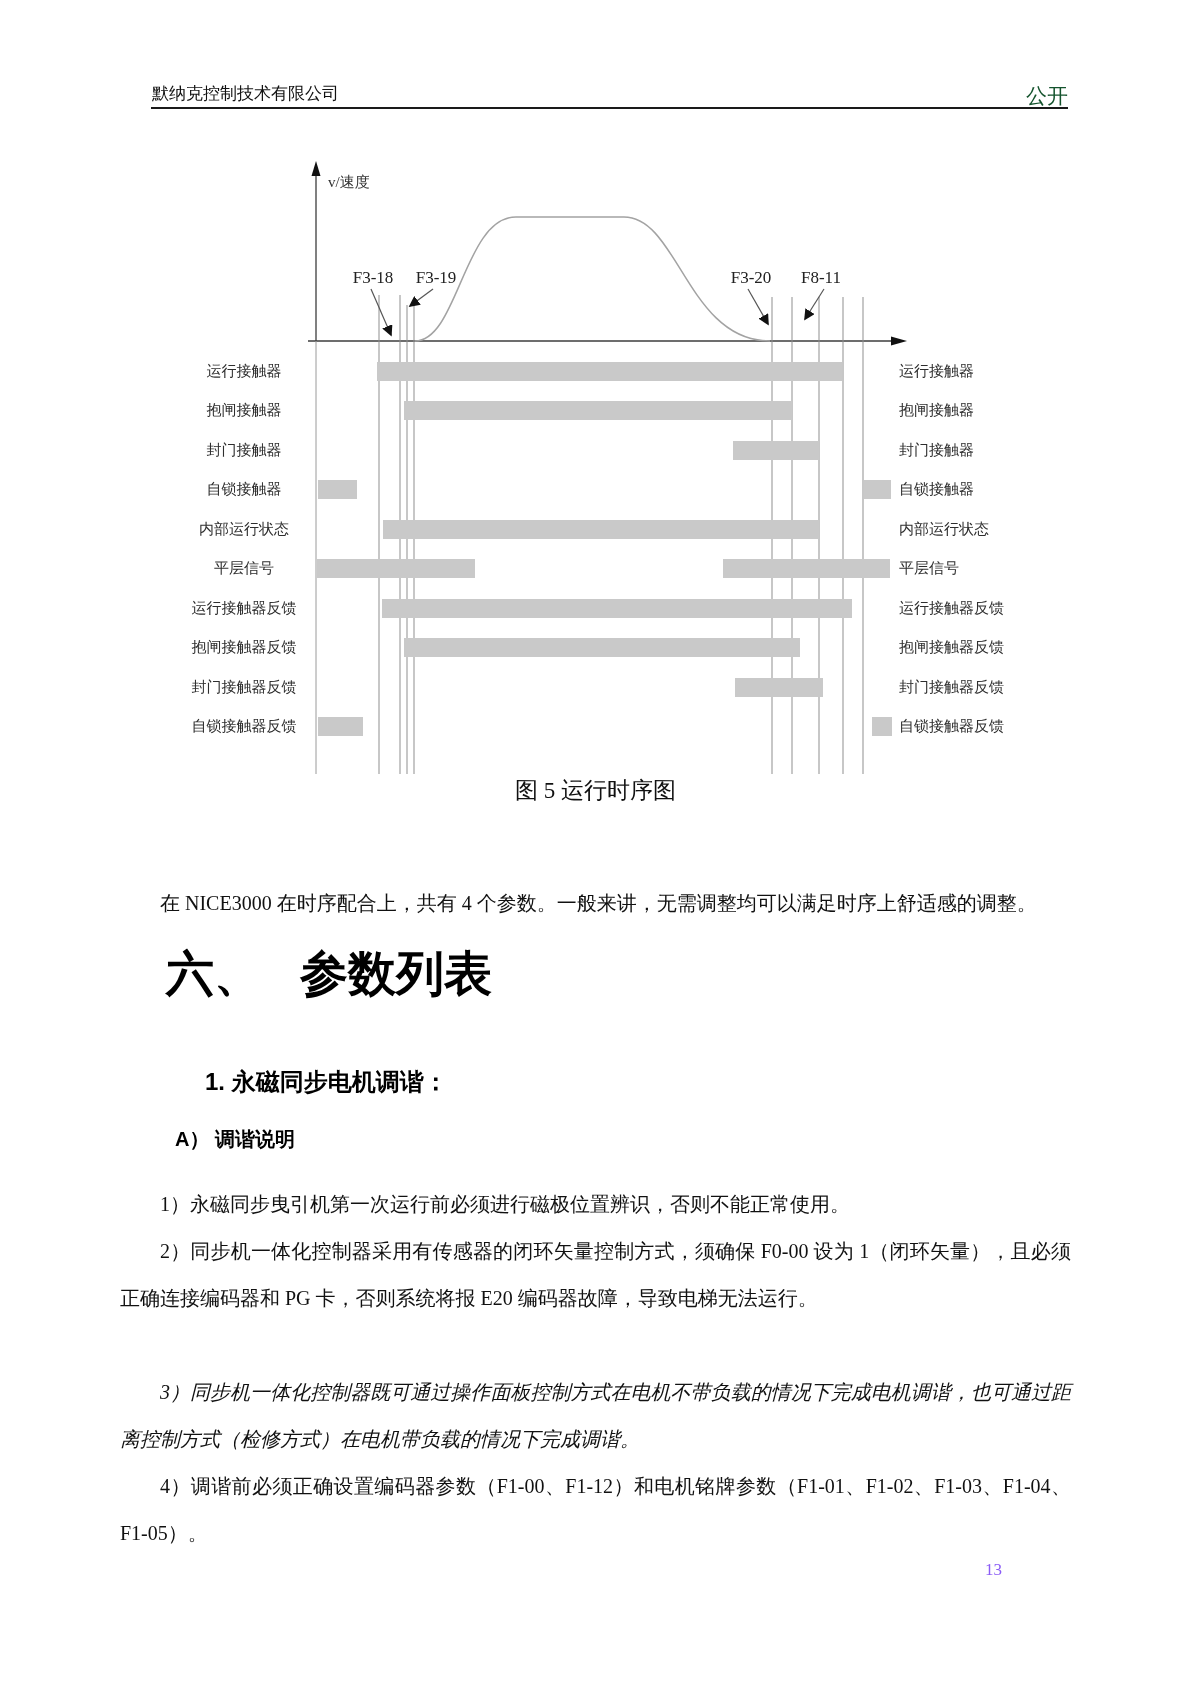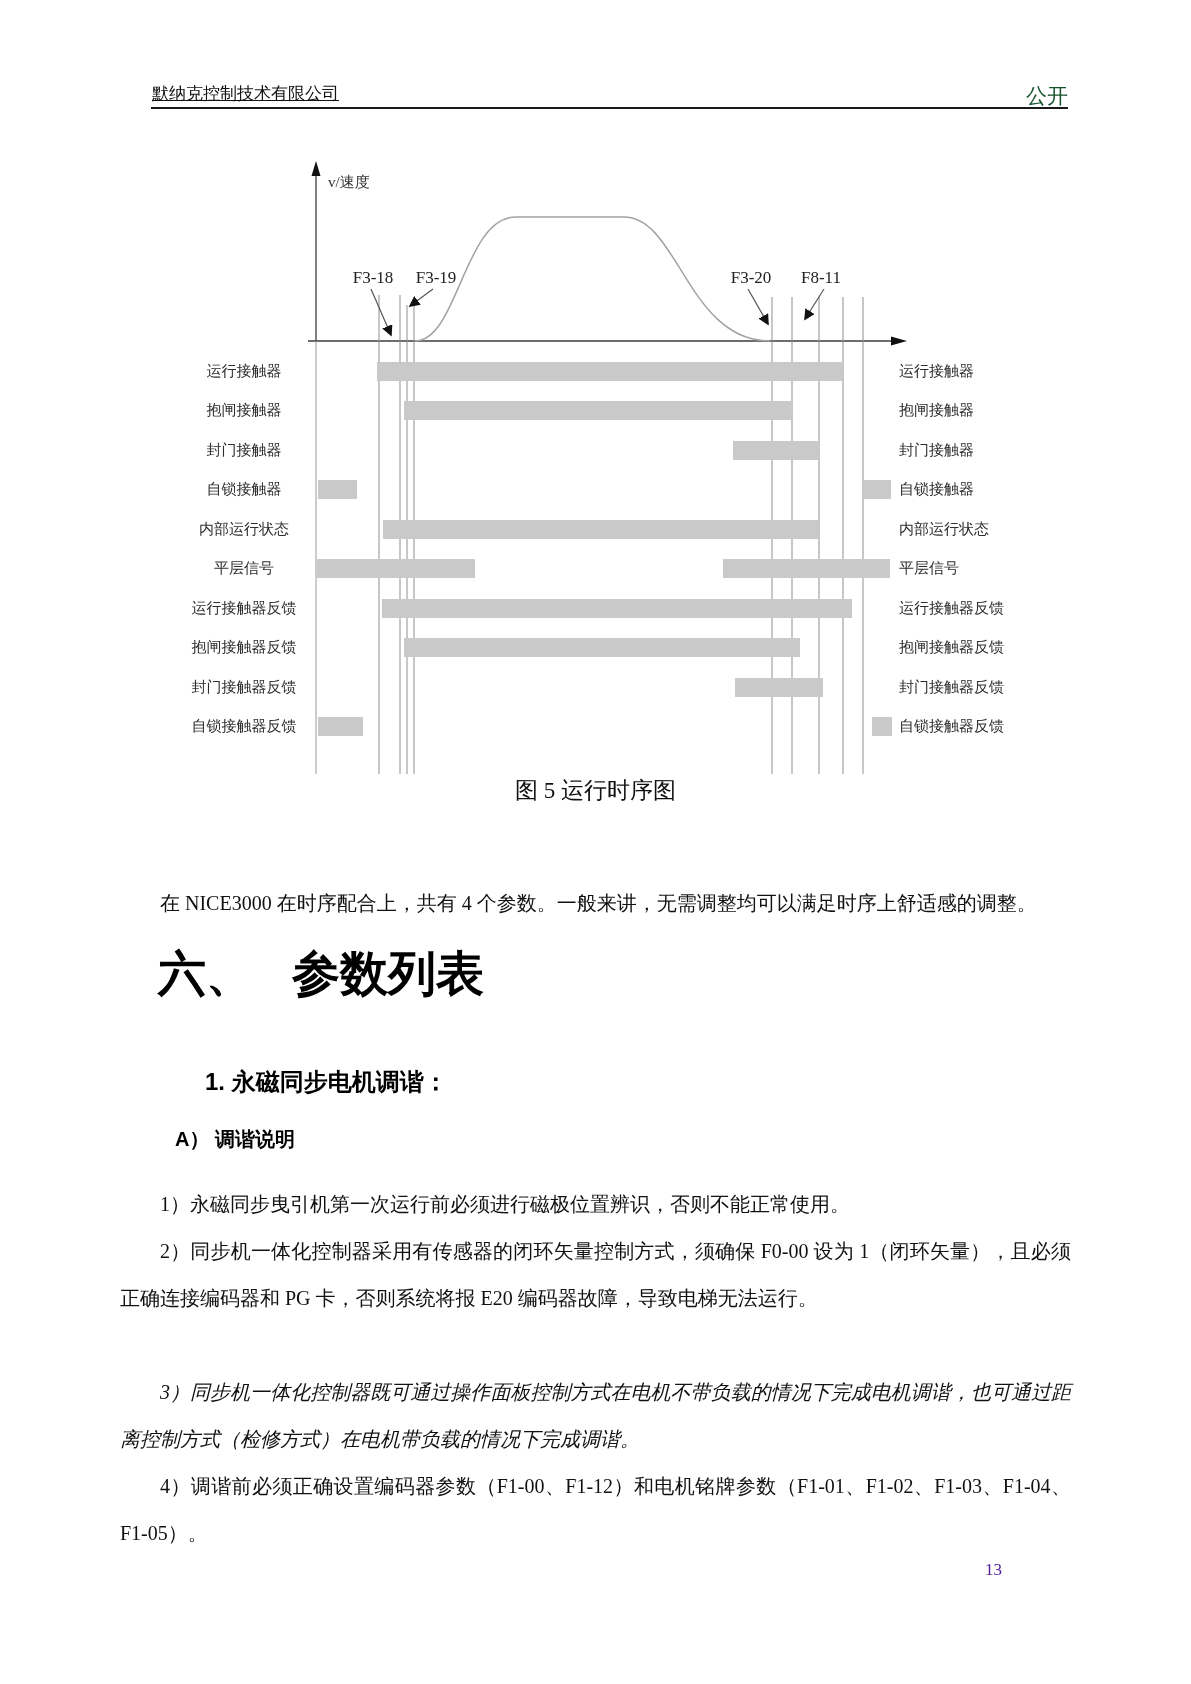--- a/index.html
+++ b/index.html
@@ -5,39 +5,39 @@
   html,body{margin:0;padding:0;background:#e8e8e8;}
   .page{
     position:relative;
     width:1191px;height:1684px;
     background:#ffffff;
     font-family:"Liberation Serif","DejaVu Serif",serif;
     color:#1f1f1f;
     overflow:hidden;
   }
   
-  .hdr-company{position:absolute;left:152px;top:82px;font-size:17px;color:#111;text-decoration:underline;}
+  .hdr-company{position:absolute;left:152px;top:82px;font-size:17px;color:#111;}
   .hdr-class{position:absolute;right:123px;top:82px;font-size:21px;color:#14532d;}
   .hdr-rule{position:absolute;left:151px;top:107px;width:917px;height:2px;background:#1a1a1a;}
   
   .diagram{position:absolute;left:0;top:12px;width:1191px;height:1620px;pointer-events:none;}
   .diagram svg{position:absolute;left:0;top:0;}
   .row-label{position:absolute;height:19px;line-height:19px;font-size:15px;color:#2e2e2e;white-space:nowrap;}
   .row-label.left{width:118px;text-align:center;}
   .row-label.right{width:170px;text-align:left;}
   .bar{position:absolute;height:19px;background:#c9c9c9;}
   
   .caption{position:absolute;left:120px;top:775px;width:951px;text-align:center;font-size:23px;color:#111;}
   .bodyp{position:absolute;left:120px;width:951px;font-size:20px;line-height:47px;text-align:justify;color:#111;}
   .indent{text-indent:2em;}
-  .h1{position:absolute;left:158px;top:942px;font-family:"Liberation Sans","DejaVu Sans",sans-serif;font-weight:bold;font-size:48px;color:#000;white-space:nowrap;}
+  .h1{position:absolute;left:166px;top:942px;font-family:"Liberation Sans","DejaVu Sans",sans-serif;font-weight:bold;font-size:48px;color:#000;white-space:nowrap;}
   .h1 .gap{display:inline-block;width:38px;}
   .h2{position:absolute;left:205px;top:1066px;font-family:"Liberation Sans","DejaVu Sans",sans-serif;font-weight:bold;font-size:24px;color:#000;}
   .h3{position:absolute;left:175px;top:1126px;font-family:"Liberation Sans","DejaVu Sans",sans-serif;font-weight:bold;font-size:20px;color:#000;}
-  .pagenum{position:absolute;left:985px;top:1560px;font-size:17px;color:#4c1d95;}
+  .pagenum{position:absolute;left:985px;top:1560px;font-size:17px;color:#8b5cf6;}
   text{font-family:"Liberation Serif","DejaVu Serif",serif;}
 </style>
 </head>
 <body>
 
 <div class="page">
 
   <div class="hdr-company">默纳克控制技术有限公司</div>
   <div class="hdr-class">公开</div>
   <div class="hdr-rule"></div>

